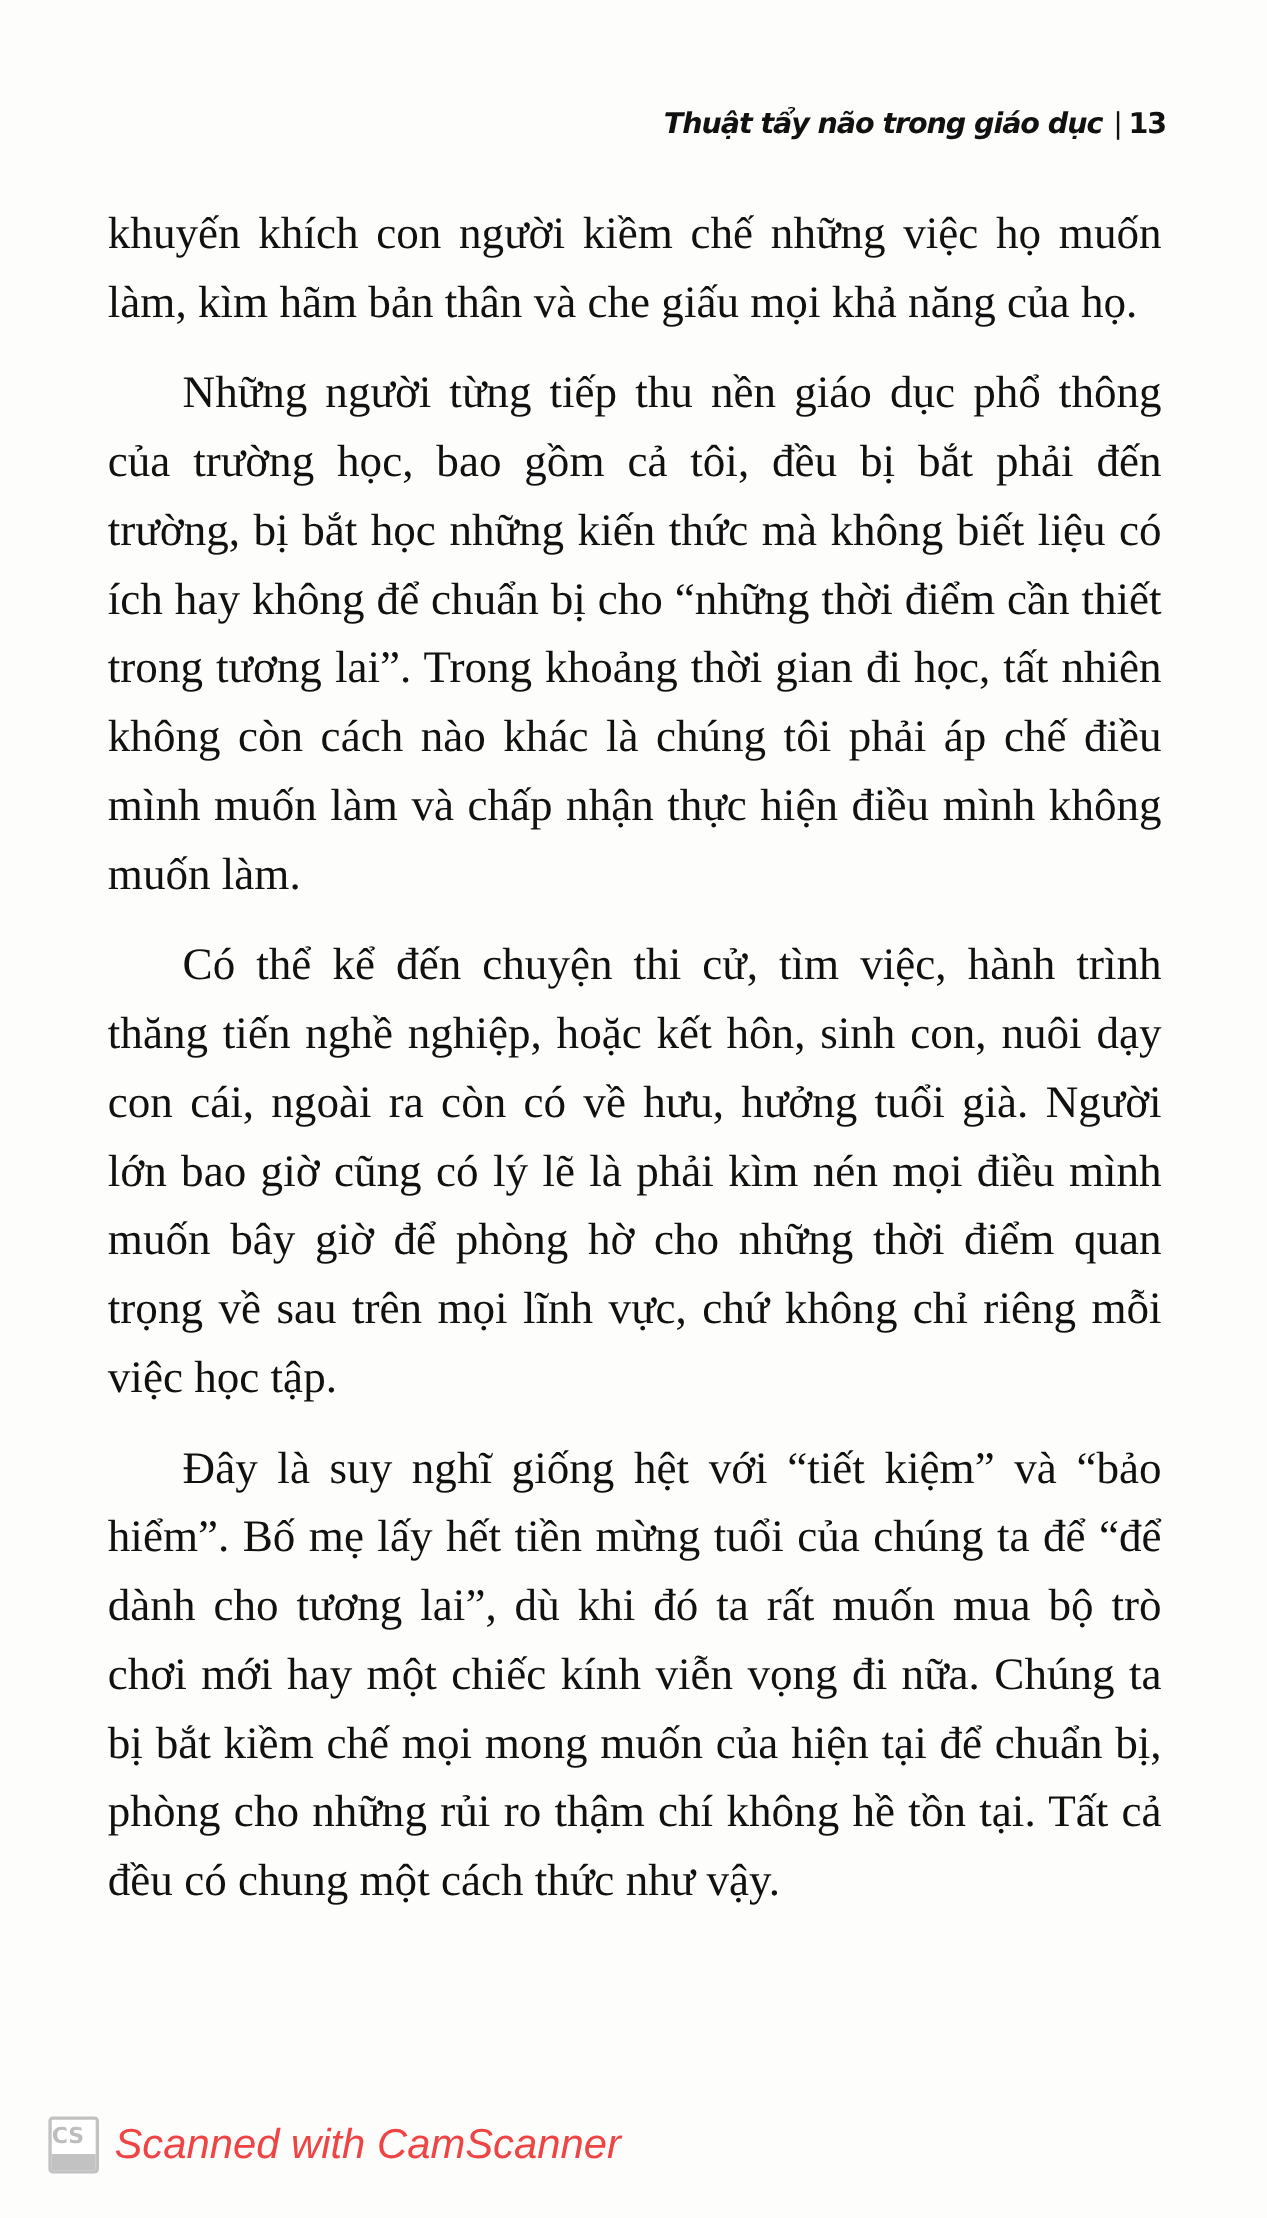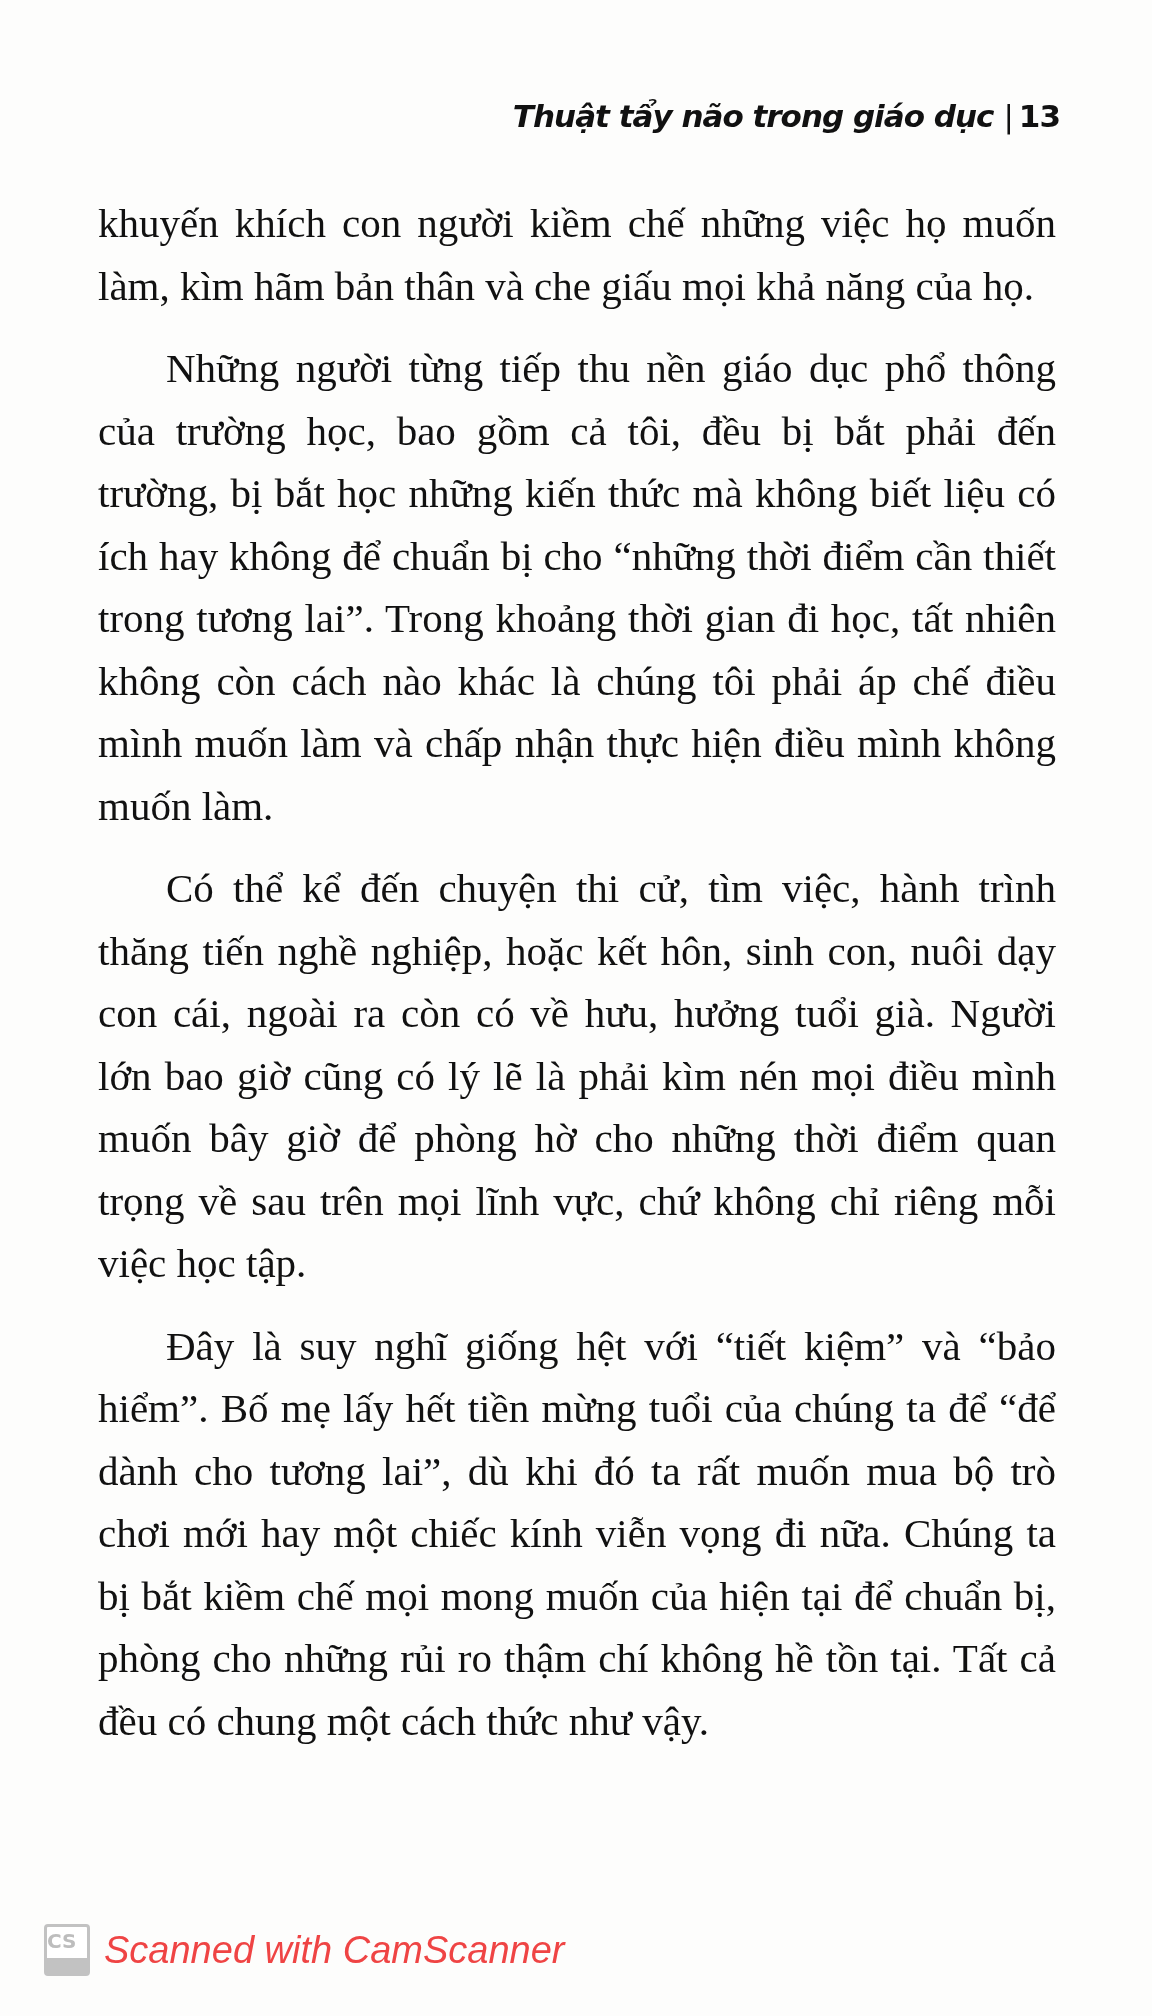--- a/index.html
+++ b/index.html
@@ -9,38 +9,38 @@
     position: relative;
     overflow: hidden;
     color: #111;
   }
   .running-header {
     position: absolute;
     top: 98px; right: 92px;
     font-family: "DejaVu Sans", sans-serif;
     font-style: italic;
     font-weight: bold;
-    font-size: 31px;
+    font-size: 26px;
     letter-spacing: -1px;
     color: #111;
     white-space: nowrap;
   }
   .running-header .sep { font-style: normal; font-weight: normal; margin: 0 6px 0 10px; }
   .running-header .page-num { font-style: normal; }
   .text-body {
     position: absolute;
     top: 180px; left: 98px;
     width: 958px;
     font-family: "Liberation Serif", serif;
     font-size: 41px;
     line-height: 62.5px;
     color: #111;
   }
   .para {
-    margin: 12px 0 20px 0;
+    margin: 0 0 20px 0;
     text-align: justify;
     text-align-last: left;
   }
   .para.indent { text-indent: 68px; }
   .footer-watermark {
     position: absolute;
     left: 44px; top: 1924px;
     display: flex; align-items: center;
     gap: 14px;
   }

